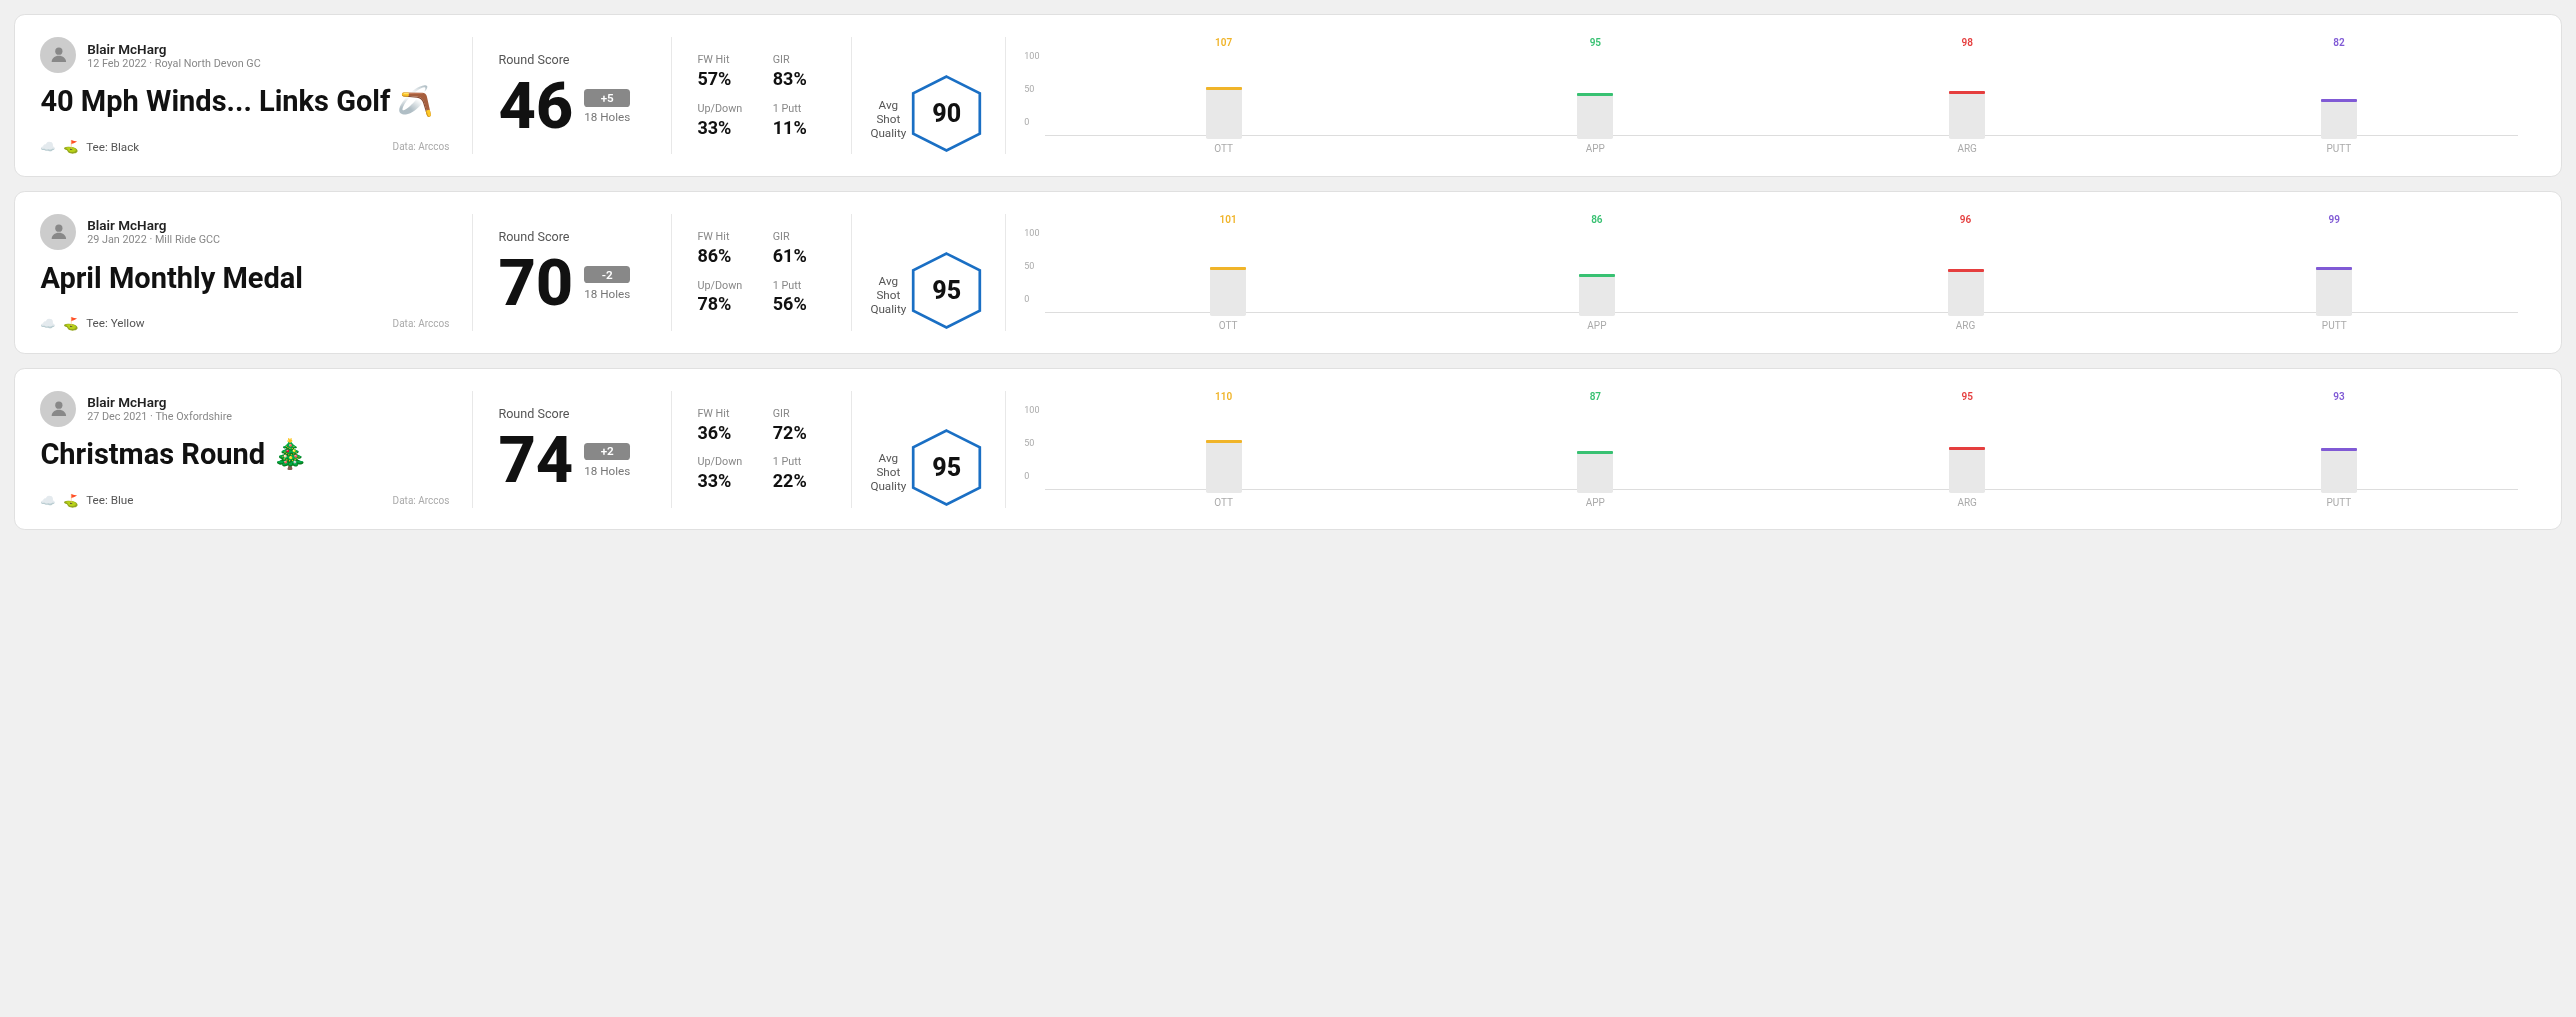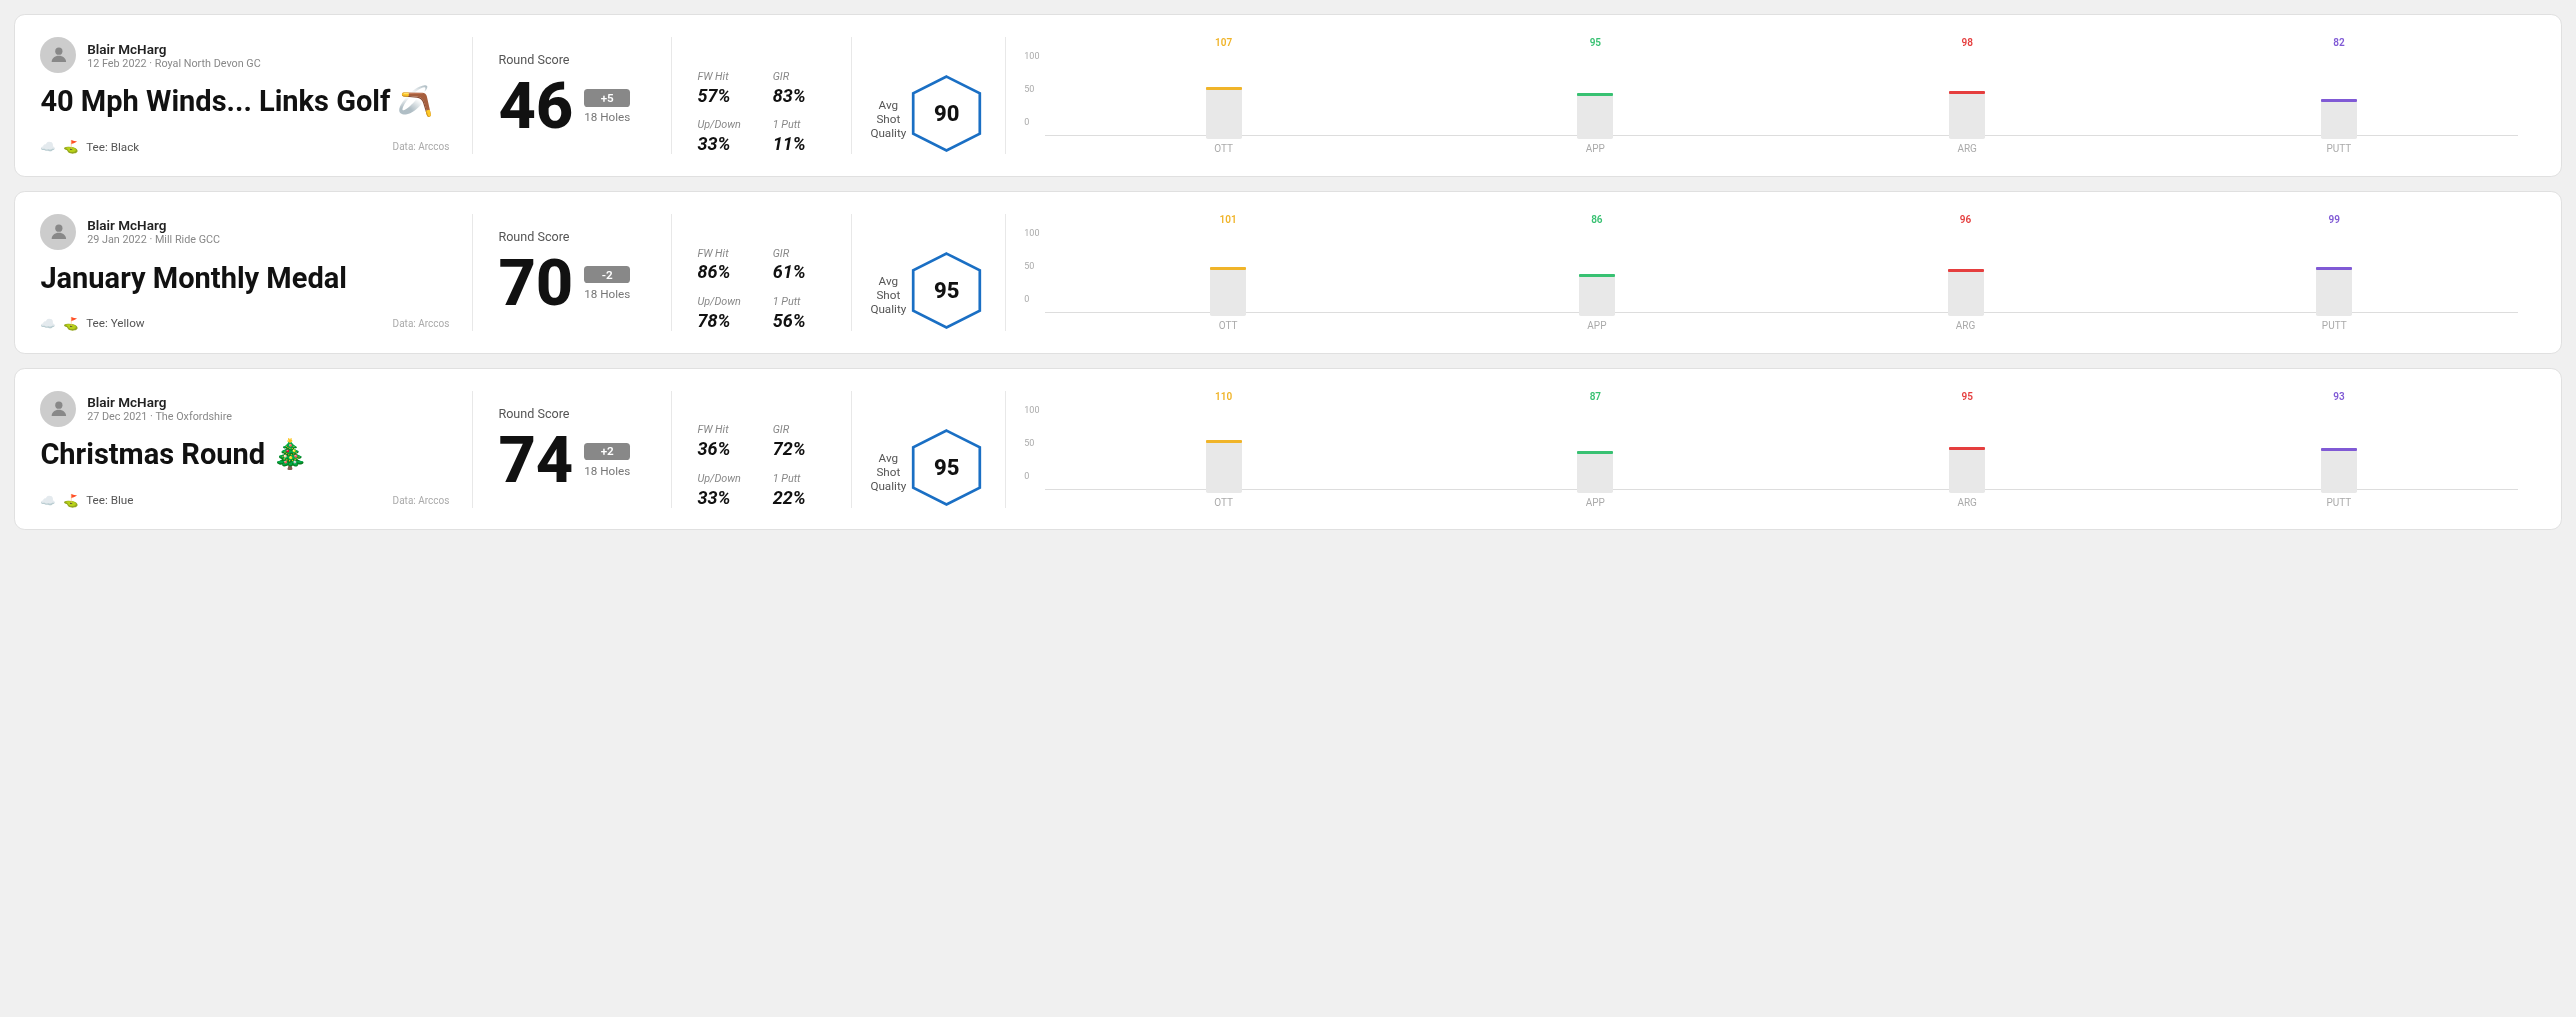--- a/index.html
+++ b/index.html
@@ -157,24 +157,23 @@
     .score-holes {
       font-size: 11.7px;
       color: #777;
     }
 
     
     .card-stats {
       flex: 0 0 180px;
       display: flex;
       flex-direction: column;
-      justify-content: flex-end;
+      justify-content: center;
       padding: 0 25px;
       border-right: 0.9px solid #e8e8e8;
-      font-style: italic;
     }
 
     .stats-grid {
       display: grid;
       grid-template-columns: 1fr 1fr;
       gap: 12.6px 21.7px;
     }
 
     .stat-item {
       display: flex;
@@ -216,21 +215,21 @@
       width: 81px;
       height: 81px;
     }
 
     .hexagon-svg {
       width: 81px;
       height: 81px;
     }
 
     .quality-score {
-      font-size: 22px;
+      font-size: 25px;
       font-weight: 800;
       color: #111;
     }
 
     
     .card-chart {
       flex: 1;
       display: flex;
       flex-direction: column;
       justify-content: center;
@@ -412,21 +411,21 @@
           <svg viewBox="0 0 24 24" xmlns="http://www.w3.org/2000/svg">
     <circle cx="12" cy="8" r="4"></circle>
     <path d="M4 20c0-4 3.6-7 8-7s8 3 8 7"></path>
   </svg>
         </div>
         <div class="user-details">
           <span class="user-name">Blair McHarg</span>
           <span class="user-meta">29 Jan 2022 · Mill Ride GCC</span>
         </div>
       </div>
-      <div class="round-title">January Monthly Medal</div>
+      <div class="round-title">April Monthly Medal</div>
     </div>
     <div class="card-footer">
       <div class="tee-info">
         <span class="tee-icon">☁️</span>
         <span class="tee-icon">⛳</span>
         <span>Tee: Yellow</span>
       </div>
       <span class="data-source">Data: Arccos</span>
     </div>
   </div>

